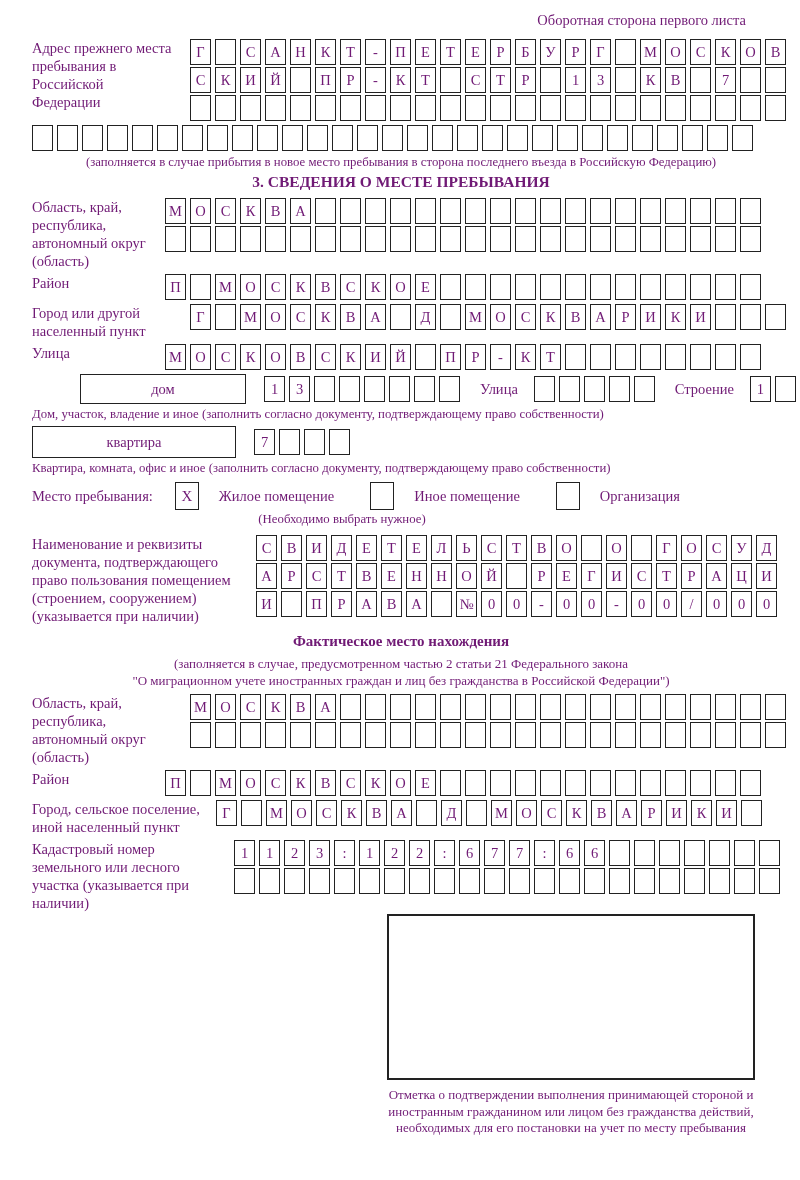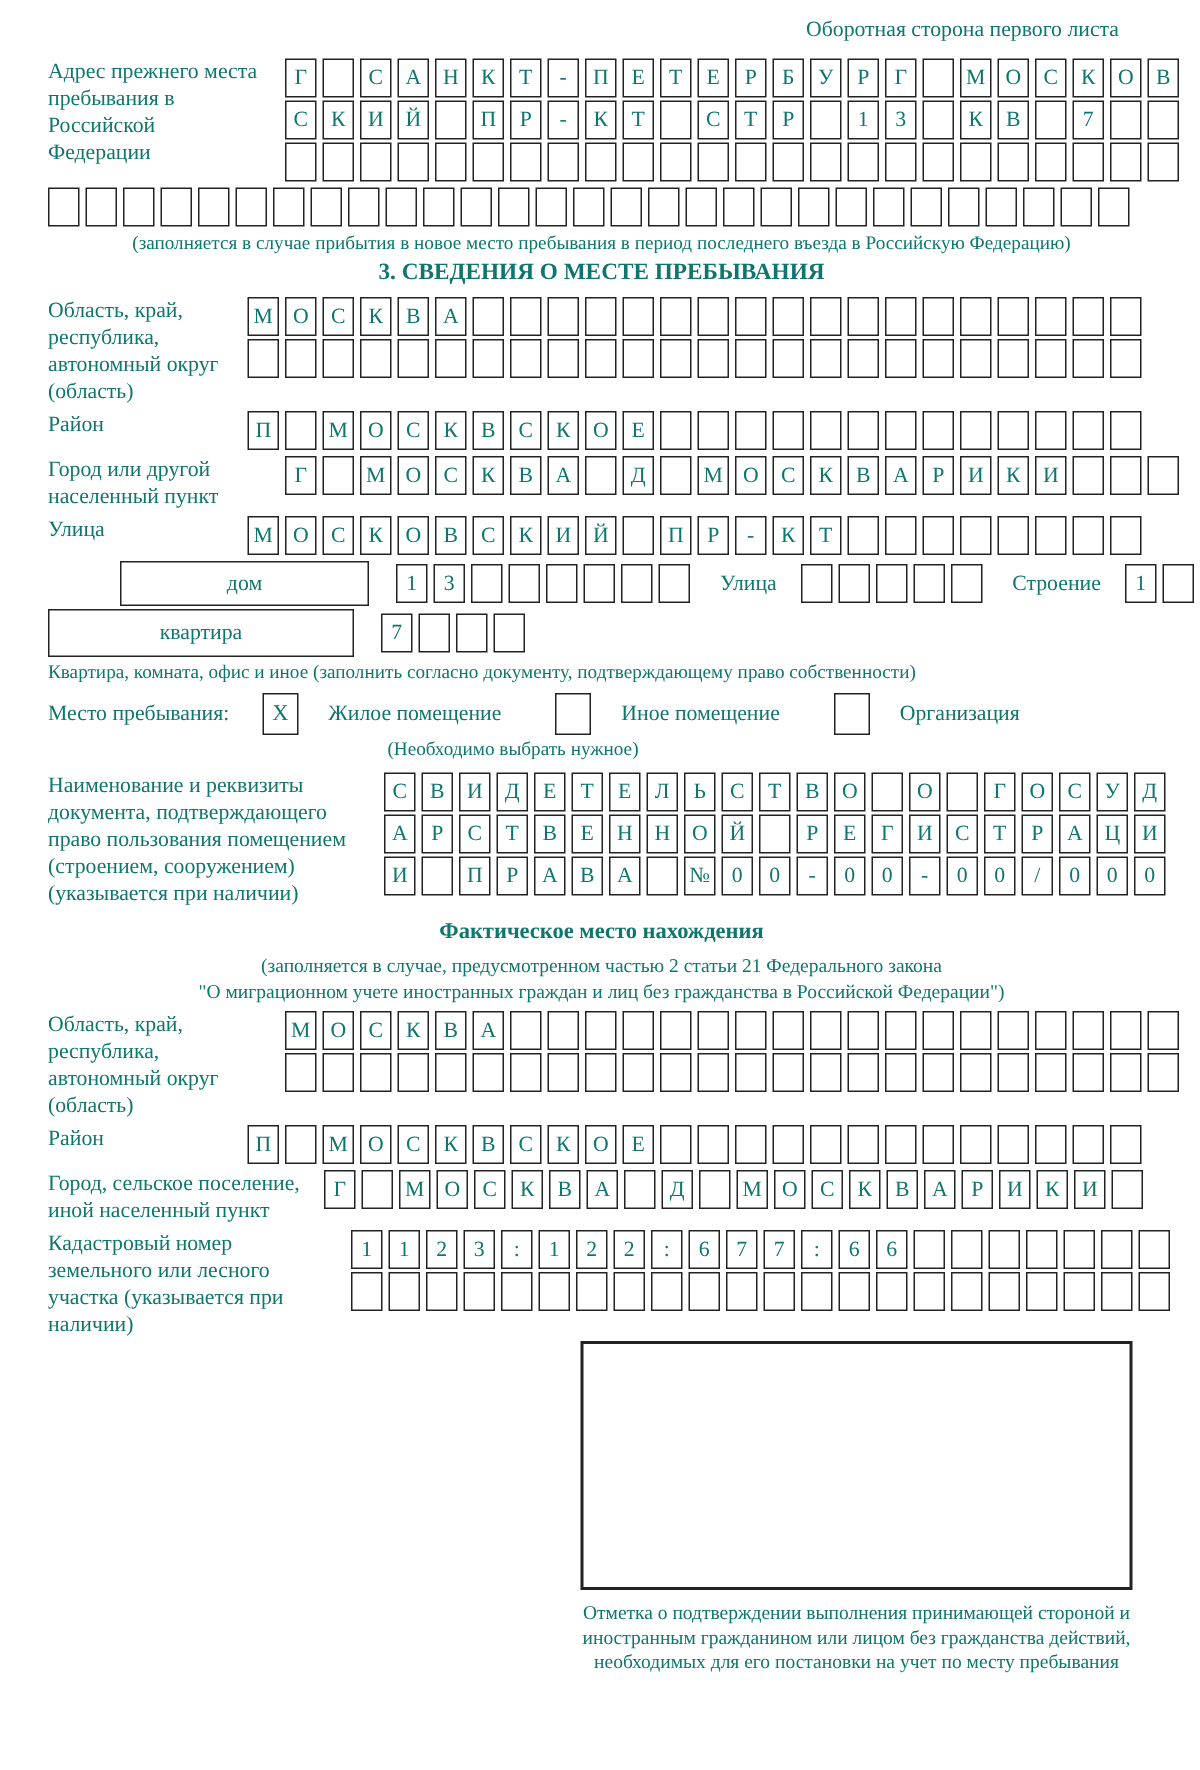--- a/index.html
+++ b/index.html
@@ -2,21 +2,21 @@
 <html><head>
 <meta charset="utf-8">
 <style>
   html,body{margin:0;padding:0;background:#ffffff;}
   .page{
     position:relative;
     width:800px;height:1180px;
     box-sizing:border-box;
     padding:12px 30px 0 32px;
     background:#fff;
-    color:#0f766e;
+    color:#701a75;
     font-family:"Liberation Serif", "DejaVu Serif", serif;
     overflow:hidden;
   }
   .corner{ text-align:right; padding-right:24px; font-size:14.5px; margin-bottom:10px; }
 
   .frow{ display:flex; align-items:flex-start; margin-bottom:4px;gap:10px; }
   .vcenter{ align-items:center; }
   .flabel{ font-size:14.5px; line-height:18px; flex:none; padding-right:6px; box-sizing:border-box; }
   .w148{ width:148px; } .w123{ width:123px; } .w214{ width:214px; }
   .w174{ width:174px; } .w192{ width:192px; }
@@ -183,21 +183,21 @@
       <span class="cell"></span>
       <span class="cell"></span>
       <span class="cell"></span>
       <span class="cell"></span>
       <span class="cell"></span>
       <span class="cell"></span>
       <span class="cell"></span>
       <span class="cell"></span>
       <span class="cell"></span>
     </div>
-  <div class="note center">(заполняется в случае прибытия в новое место пребывания в период последнего въезда в Российскую Федерацию)</div>
+  <div class="note center">(заполняется в случае прибытия в новое место пребывания в сторона последнего въезда в Российскую Федерацию)</div>
 
   <div class="h2">3. СВЕДЕНИЯ О МЕСТЕ ПРЕБЫВАНИЯ</div>
 
   <div class="frow">
     <div class="flabel w123">Область, край, республика, автономный округ (область)</div>
     <div class="cellrows">
       <div class="cells">
           <span class="cell">М</span>
           <span class="cell">О</span>
           <span class="cell">С</span>
@@ -363,20 +363,21 @@
         <span class="cell"></span>
       </div>
     <div class="inline-label">Строение</div>
     <div class="cells">
         <span class="cell">1</span>
         <span class="cell"></span>
         <span class="cell"></span>
         <span class="cell"></span>
       </div>
   </div>
+  <div class="note" style="margin-bottom:4px;">Дом, участок, владение и иное (заполнить согласно документу, подтверждающему право собственности)</div>
 
   <div class="frow vcenter" style="margin-bottom:2px;">
     <div class="labelbox lb204">квартира</div>
     <div class="cells">
         <span class="cell">7</span>
         <span class="cell"></span>
         <span class="cell"></span>
         <span class="cell"></span>
       </div>
   </div>

